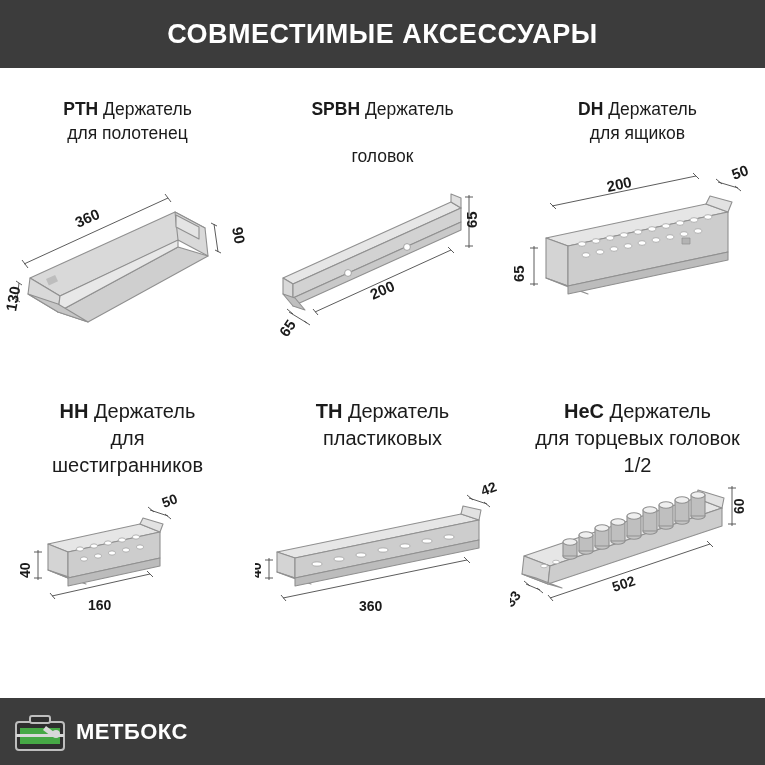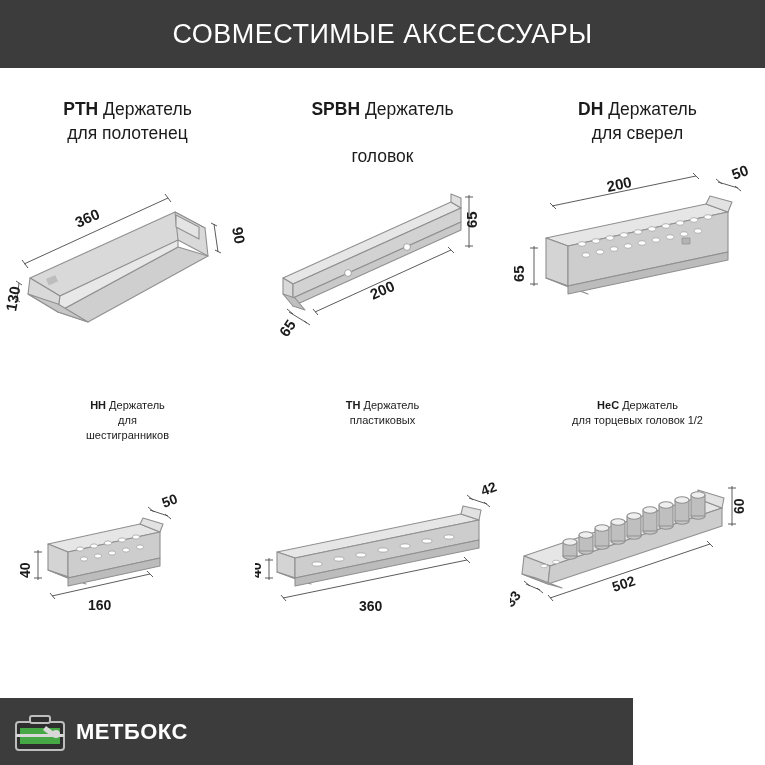--- a/index.html
+++ b/index.html
@@ -21,21 +21,21 @@
     height: 68px;
     background: #3c3c3c;
     display: flex;
     align-items: center;
     justify-content: center;
     box-sizing: border-box;
   }
   .header-title {
     color: #ffffff;
     font-size: 27px;
-    font-weight: normal;
+    font-weight: bold;
     letter-spacing: 0.5px;
     text-align: center;
   }
 
   
   .content {
     position: relative;
     width: 765px;
     height: 703px;
     box-sizing: border-box;
@@ -55,21 +55,21 @@
     text-align: center;
     font-size: 17.5px;
     color: #1b1b1b;
     line-height: 1.35;
     padding: 0 10px;
   }
   .caption .code {
     font-weight: bold;
   }
   .row2 .caption {
-    font-size: 11px;
+    font-size: 20px;
   }
 
   
   .drawing {
     position: absolute;
     left: 0;
     right: 0;
     top: 92px;
     height: 190px;
   }
@@ -81,21 +81,21 @@
     display: block;
     width: 100%;
     height: 100%;
   }
 
   
   .footer {
     position: absolute;
     left: 0;
     bottom: 0;
-    width: 633px;
+    width: 765px;
     height: 67px;
     background: #3c3c3c;
     display: flex;
     align-items: center;
     box-sizing: border-box;
   }
   .logo {
     display: flex;
     align-items: center;
     margin-left: 12px;
@@ -192,21 +192,21 @@
             <text transform="translate(32,178) rotate(-55)">65</text>
           </g>
         </svg>
       </div>
     </div>
 
     <div class="cell row1">
       <div class="caption">
         <span class="code">DH</span>
         <span>Держатель</span><br>
-        <span>для сверел</span>
+        <span>для ящиков</span>
       </div>
       <div class="drawing">
         <svg viewBox="0 0 255 190" xmlns="http://www.w3.org/2000/svg">
           <g fill="#d9d9d9" stroke="#909090" stroke-width="1.1" stroke-linejoin="round">
             <polygon points="36,78 196,44 218,52 58,86" fill="#e6e6e6"></polygon>
             <polygon points="36,78 58,86 58,126 36,118" fill="#d4d4d4"></polygon>
             <polygon points="58,86 218,52 218,92 58,126" fill="#cdcdcd"></polygon>
             <polygon points="36,118 58,126 78,134 56,126" fill="#c2c2c2"></polygon>
             <polygon points="58,126 218,92 218,100 58,134" fill="#bcbcbc"></polygon>
             <polygon points="196,44 218,52 222,42 200,36" fill="#e2e2e2"></polygon>

